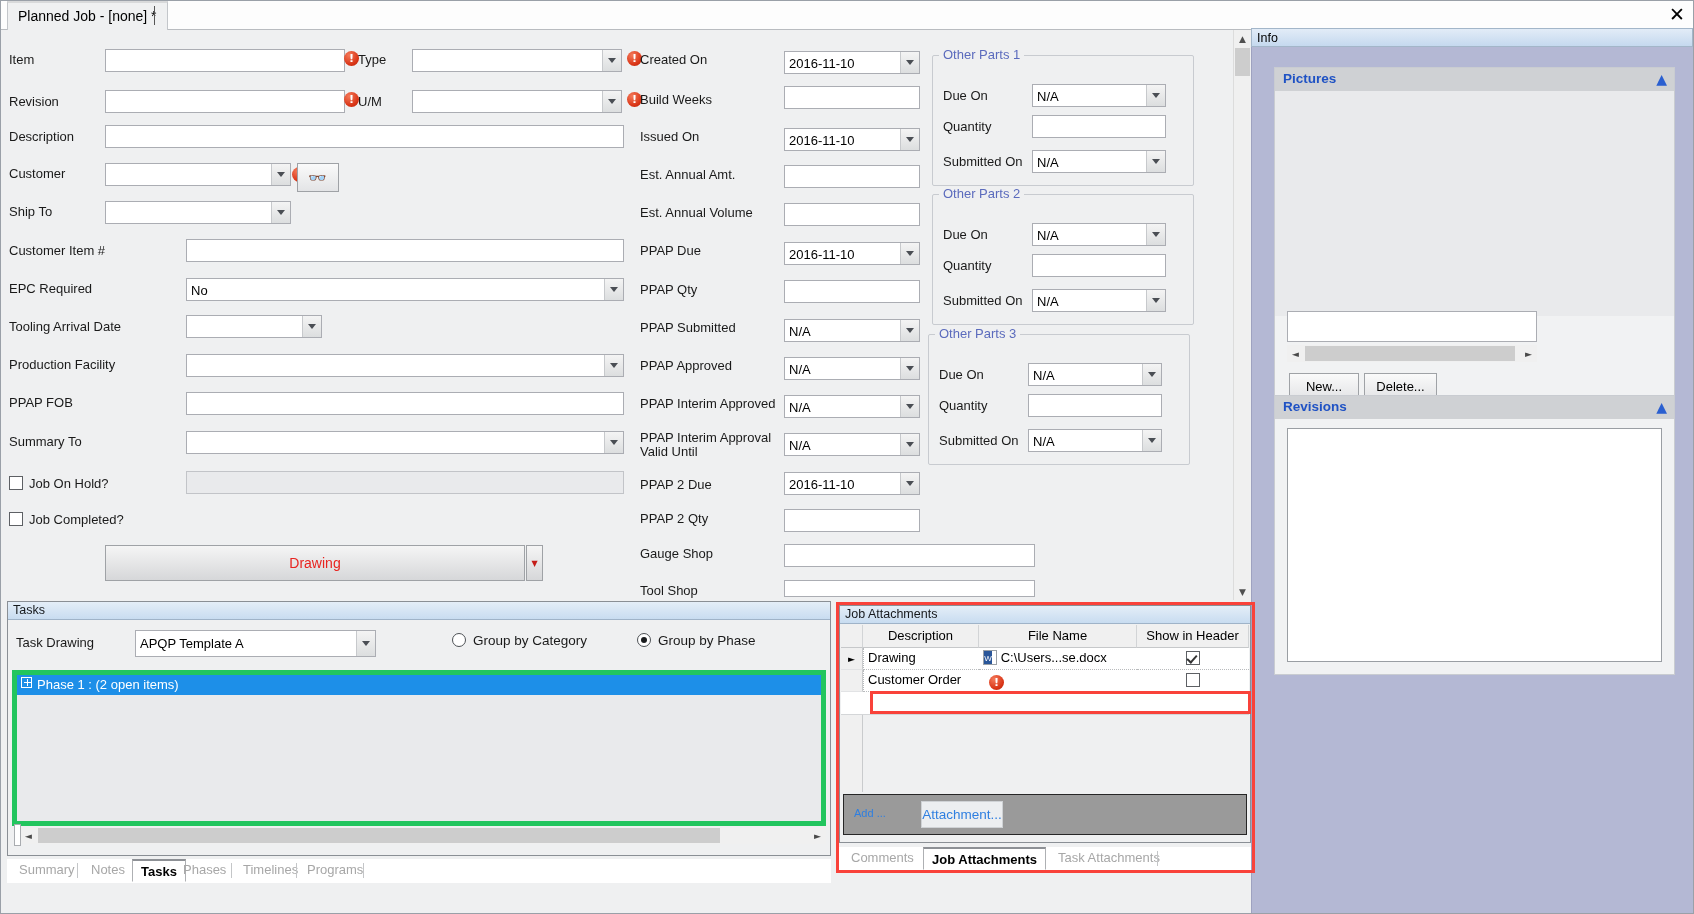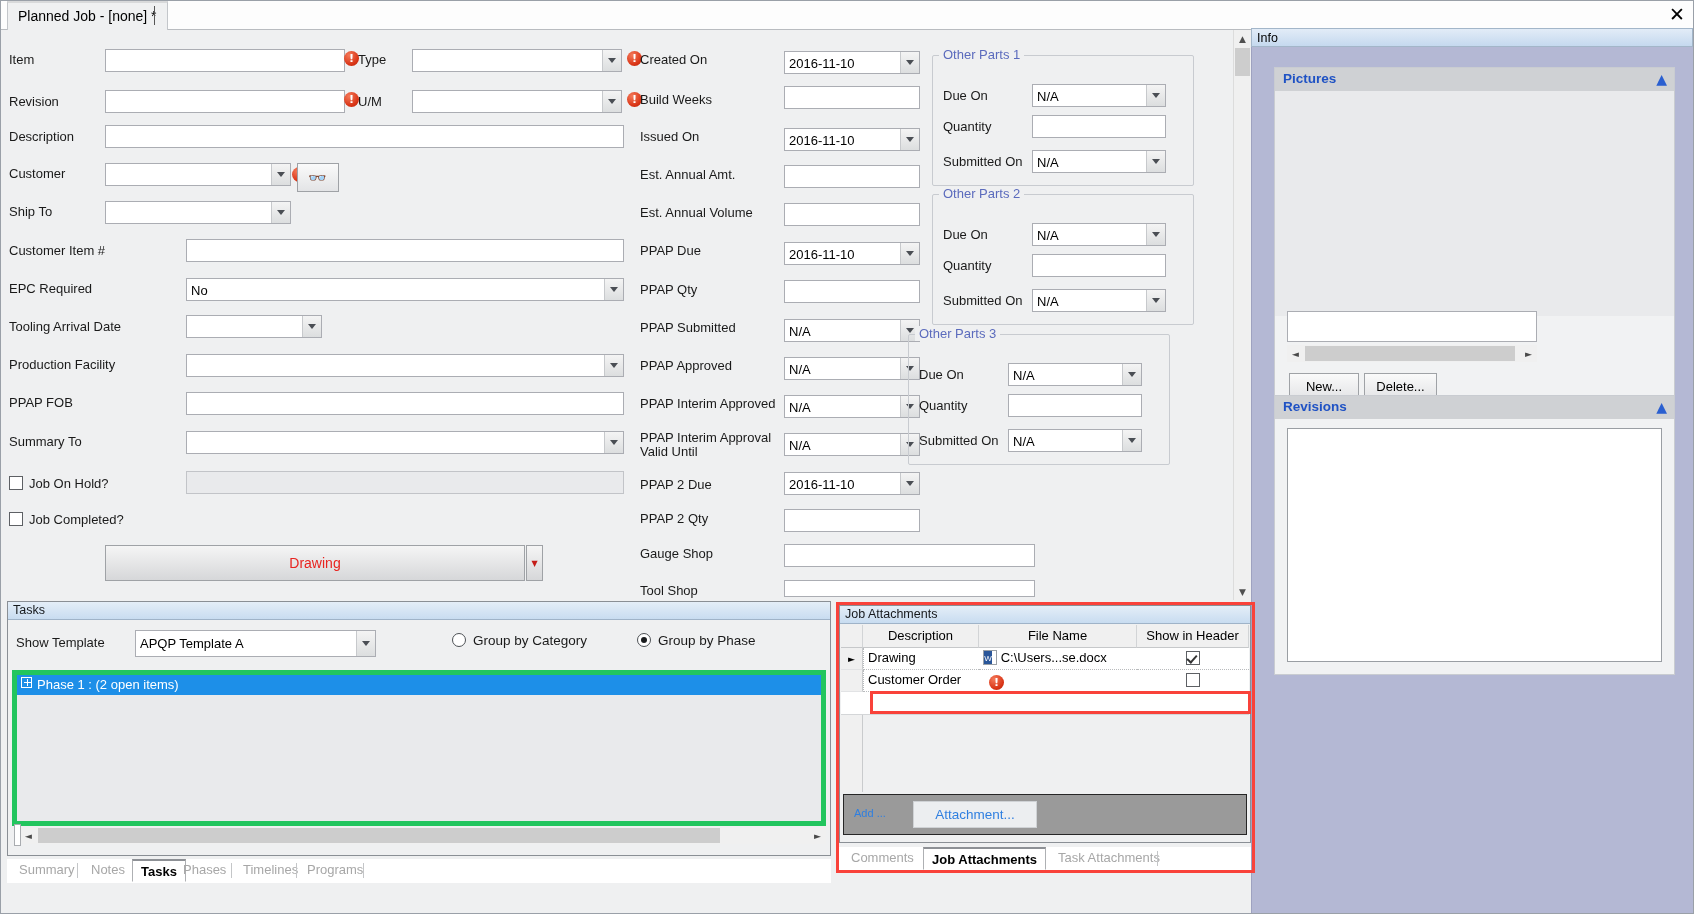--- a/index.html
+++ b/index.html
@@ -454,21 +454,21 @@
     </div>
     <div class="lbl" style="left:10px; top:63px;">Quantity</div>
     <div class="tbox" style="left:99px; top:59px; width:134px;"></div>
     <div class="lbl" style="left:10px; top:98px;">Submitted On</div>
     <div class="cbo" style="left:99px; top:94px; width:134px;">
       <span>N/A</span>
       <span class="arrow"></span>
     </div>
   </div>
 
-  <div class="groupbox" style="left:907px; top:333px; width:262px; height:131px;">
+  <div class="groupbox" style="left:927px; top:333px; width:262px; height:131px;">
     <div class="gtitle">Other Parts 3</div>
     <div class="lbl" style="left:10px; top:32px;">Due On</div>
     <div class="cbo" style="left:99px; top:28px; width:134px;">
       <span>N/A</span>
       <span class="arrow"></span>
     </div>
     <div class="lbl" style="left:10px; top:63px;">Quantity</div>
     <div class="tbox" style="left:99px; top:59px; width:134px;"></div>
     <div class="lbl" style="left:10px; top:98px;">Submitted On</div>
     <div class="cbo" style="left:99px; top:94px; width:134px;">
@@ -521,21 +521,21 @@
         <div style="position:absolute; left:12px; top:32px; right:12px; bottom:12px; background:#fff; border:1px solid #9a9ea3;"></div>
       </div>
 
     </div>
   </div>
 
   <div class="panel" style="left:6px; top:600px; width:824px; height:255px;">
     <div class="panel-cap">
       <span>Tasks</span>
     </div>
-    <div class="lbl" style="left:8px; top:33px;">Show Template</div>
+    <div class="lbl" style="left:8px; top:33px;">Task Drawing</div>
     <div class="cbo" style="left:127px; top:28px; width:241px; height:27px; line-height:21px;">
       <span>APQP Template A</span>
       <span class="arrow"></span>
     </div>
     <div class="radio" style="left:444px; top:31px;"></div>
     <div class="lbl" style="left:465px; top:31px; font-size:13.5px;">Group by Category</div>
     <div class="radio on" style="left:629px; top:31px;"></div>
     <div class="lbl" style="left:650px; top:31px; font-size:13.5px;">Group by Phase</div>
 
     <div style="position:absolute; left:4px; top:68px; right:4px; bottom:29px; background:#e9eaec; border:5px solid #22c55e;">
@@ -604,21 +604,21 @@
       </div>
 
 
       <div style="position:absolute; left:0; top:89px; right:0; bottom:0; background:#eff0f1; border-top:1px solid #d4d6d8;">
         <div style="position:absolute; left:0; top:0; width:22px; bottom:0; background:#f0f0f0; border-right:1px solid #c9cbcd;"></div>
       </div>
     </div>
 
     <div style="position:absolute; left:3px; top:188px; right:3px; height:41px; background:#9a9a9a; border:1px solid #262626;">
       <div style="position:absolute; left:10px; top:12px; color:#2f7fe0; font-size:11px;">Add ...</div>
-      <div class="btn" style="left:69px; top:6px; width:124px; height:27px; background:#eceef0; border:1px solid #cfd2d5;">
+      <div class="btn" style="left:77px; top:6px; width:82px; height:27px; background:#eceef0; border:1px solid #cfd2d5;">
         <span style="color:#2f7fe0; font-size:13.5px;">Attachment...</span>
       </div>
     </div>
   </div>
 
   <div class="tabstrip" style="left:838px; top:846px; width:412px; height:24px;">
     <div class="tabitem" style="left:4px;">Comments</div>
     <div class="tabitem active" style="left:84px;">Job Attachments</div>
     <div class="tabitem" style="left:211px;">Task Attachments</div>
     <div class="tabsep" style="left:318px;"></div>

